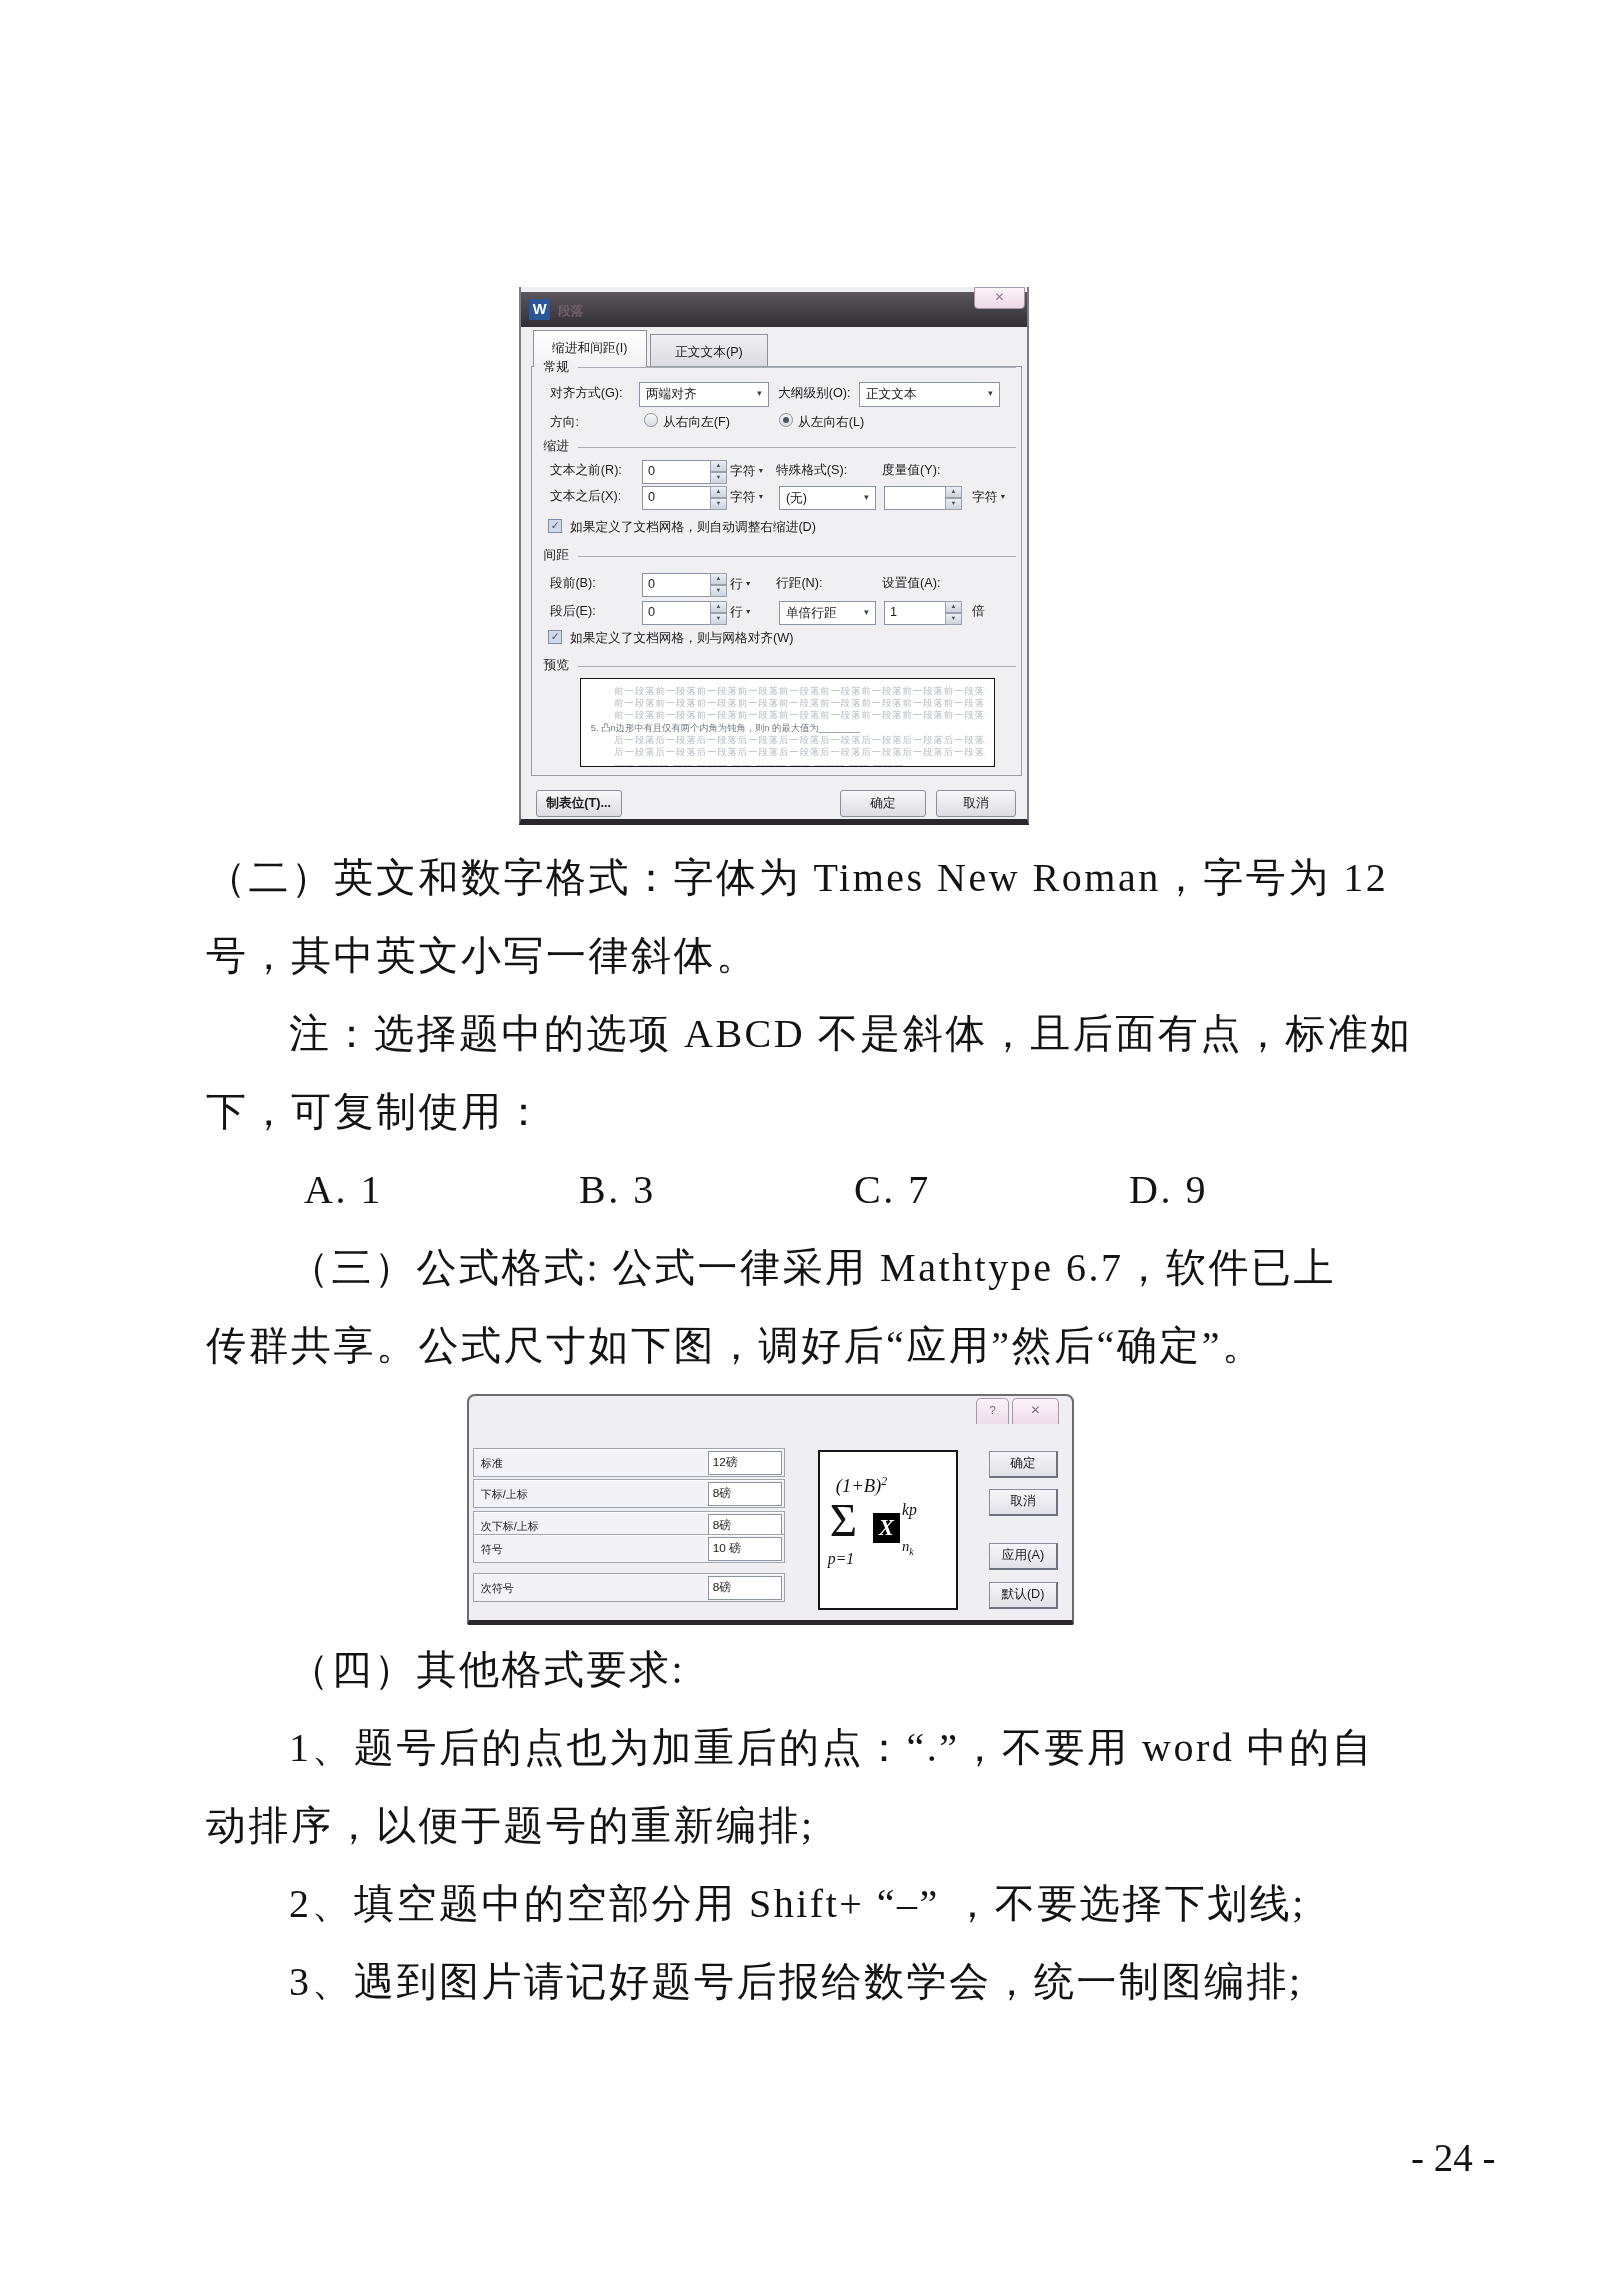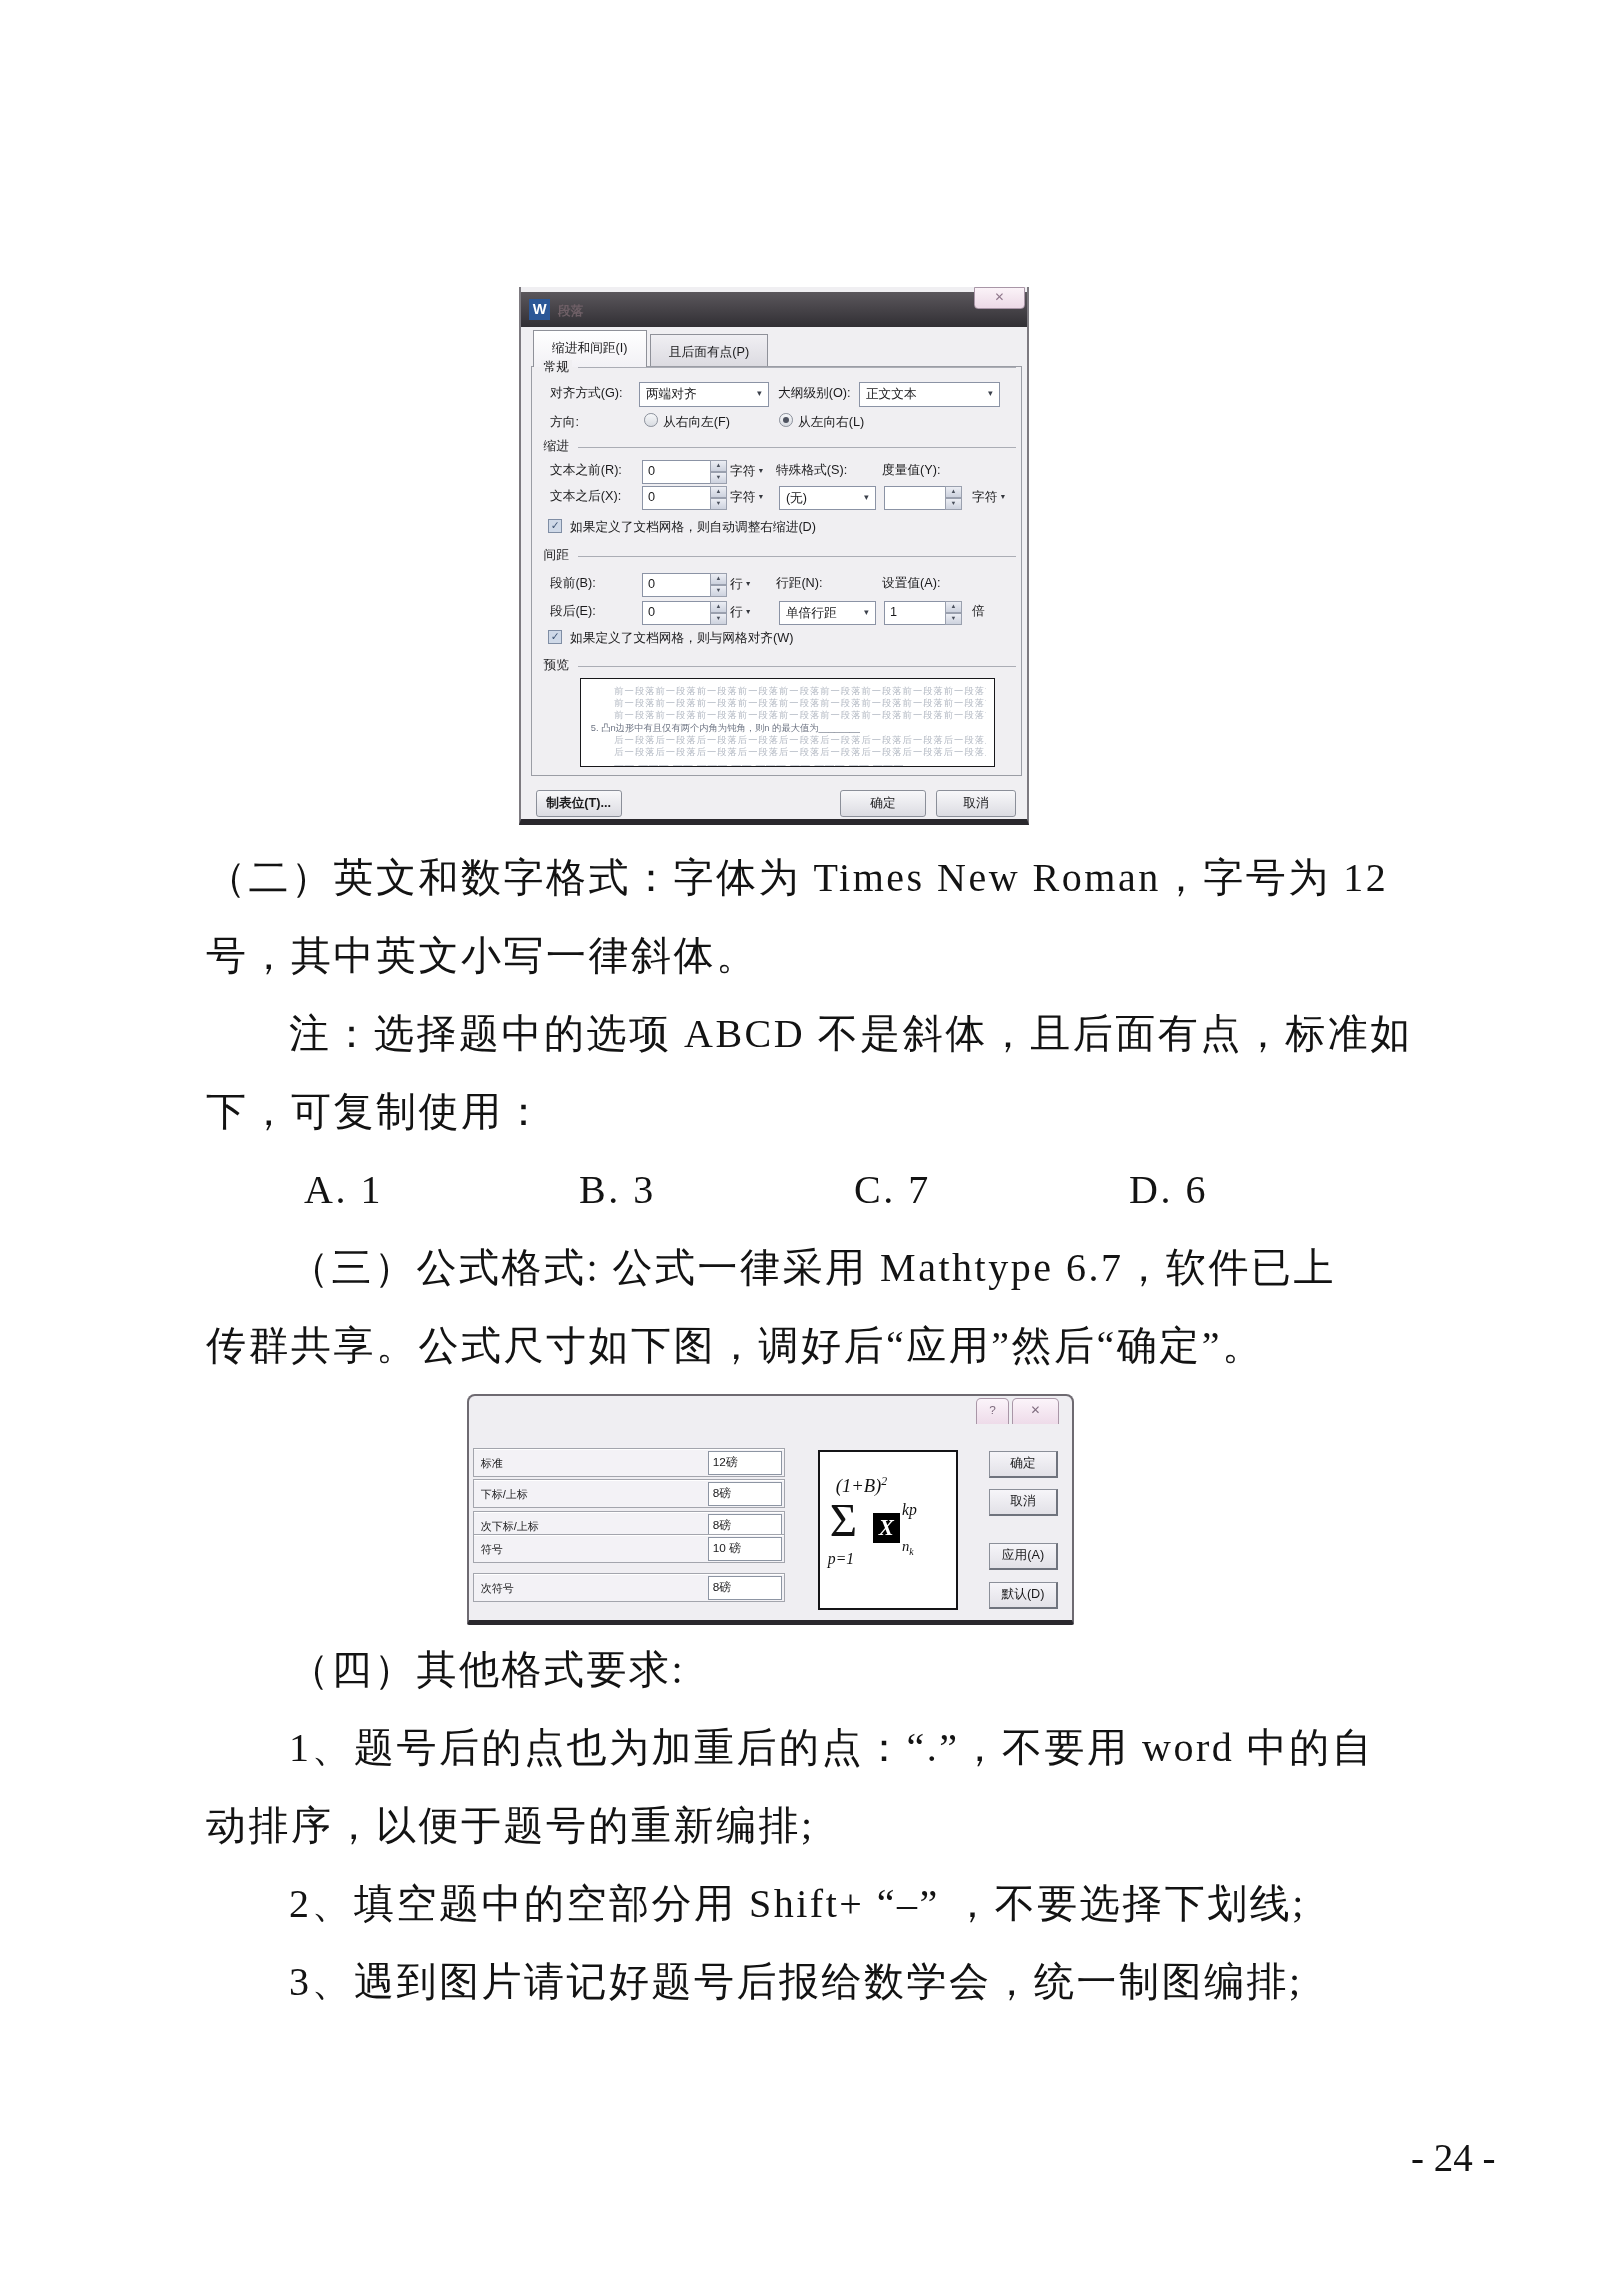--- a/index.html
+++ b/index.html
@@ -98,21 +98,21 @@
 <section class="pdlg">
   <div class="pdlg-title">
     <span class="wicon">W</span>
     <span class="pdlg-title-text">段落</span>
   </div>
   <div class="wclose">
     <span>✕</span>
   </div>
 
   <div class="tab active" style="left:11.8px;top:43px;width:114px;height:37px;">缩进和间距(I)</div>
-  <div class="tab" style="left:129px;top:47px;width:118px;height:32px;">且后面有点(P)</div>
+  <div class="tab" style="left:129px;top:47px;width:118px;height:32px;">正文文本(P)</div>
 
   <div class="panel"></div>
 
   <span class="legend" style="left:19.6px;top:73px;">常规</span>
   <div class="hline" style="left:57px;top:80px;width:438px;"></div>
   <span class="lbl" style="left:29px;top:99px;">对齐方式(G):</span>
   <div class="dd" style="left:118px;top:95px;width:130px;">
     <span>两端对齐</span>
     <i>▼</i>
   </div>
@@ -244,21 +244,21 @@
 
 <div class="tblock" style="left:206px;top:839px;">
   <div class="bl">（二）英文和数字格式：字体为 Times New Roman，字号为 12</div>
   <div class="bl">号，其中英文小写一律斜体。</div>
   <div class="bl ind">注：选择题中的选项 ABCD 不是斜体，且后面有点，标准如</div>
   <div class="bl">下，可复制使用：</div>
   <div class="bl opts">
     <span>A. 1</span>
     <span>B. 3</span>
     <span>C. 7</span>
-    <span>D. 6</span>
+    <span>D. 9</span>
   </div>
   <div class="bl ind">（三）公式格式: 公式一律采用 Mathtype 6.7，软件已上</div>
   <div class="bl">传群共享。公式尺寸如下图，调好后“应用”然后“确定”。</div>
 </div>
 
 <section class="sdlg">
   <div class="stb" style="left:507px;top:2px;width:33px;">
     <span>?</span>
   </div>
   <div class="stb" style="left:543px;top:2px;width:47px;">

